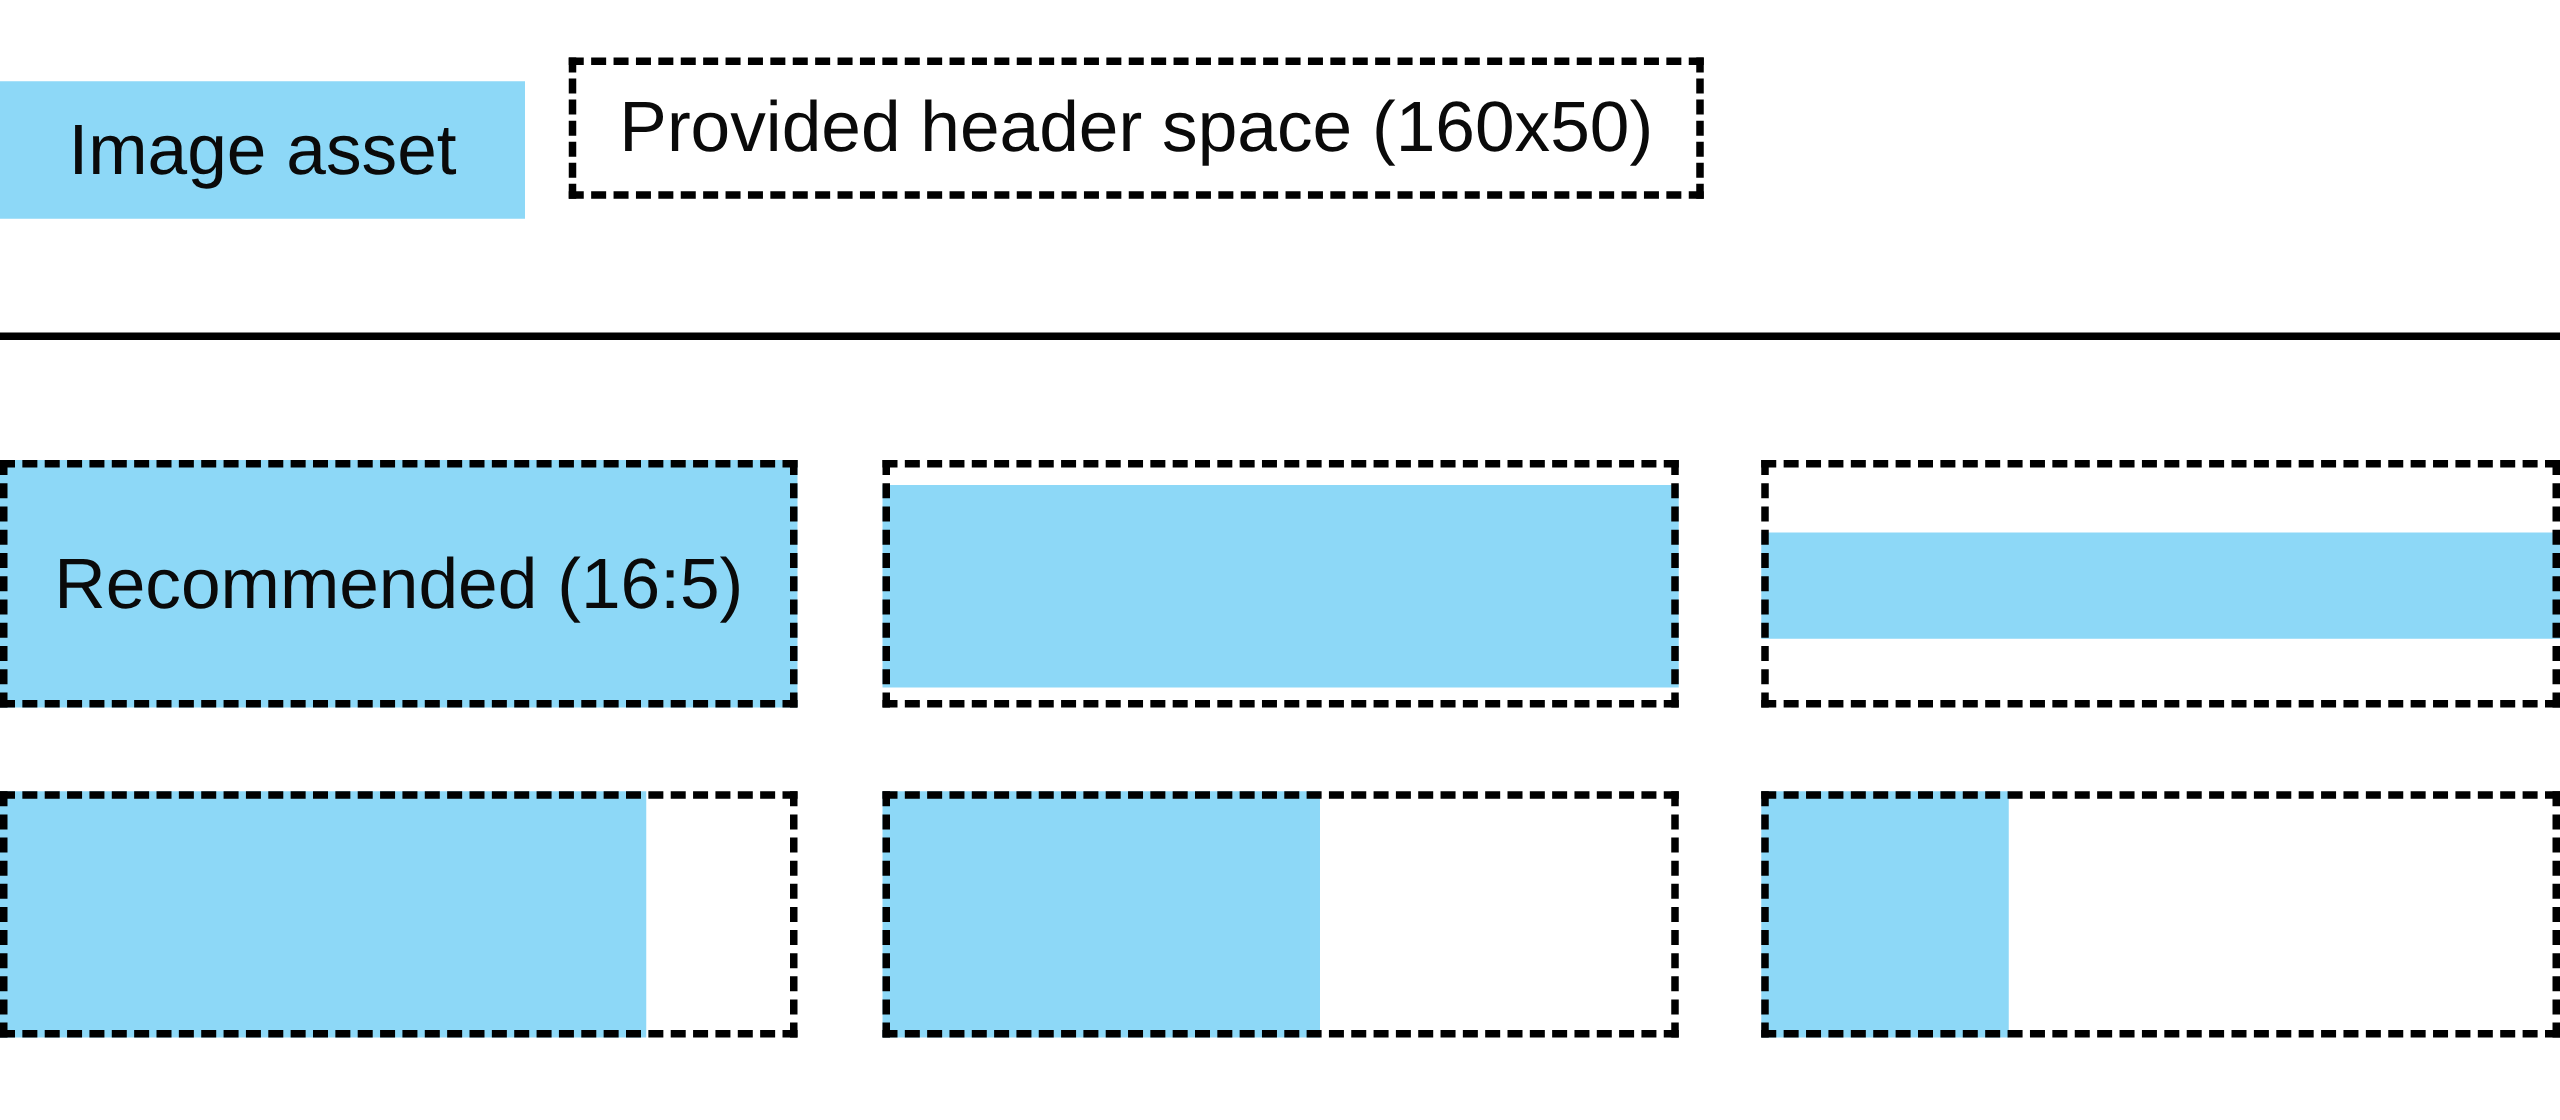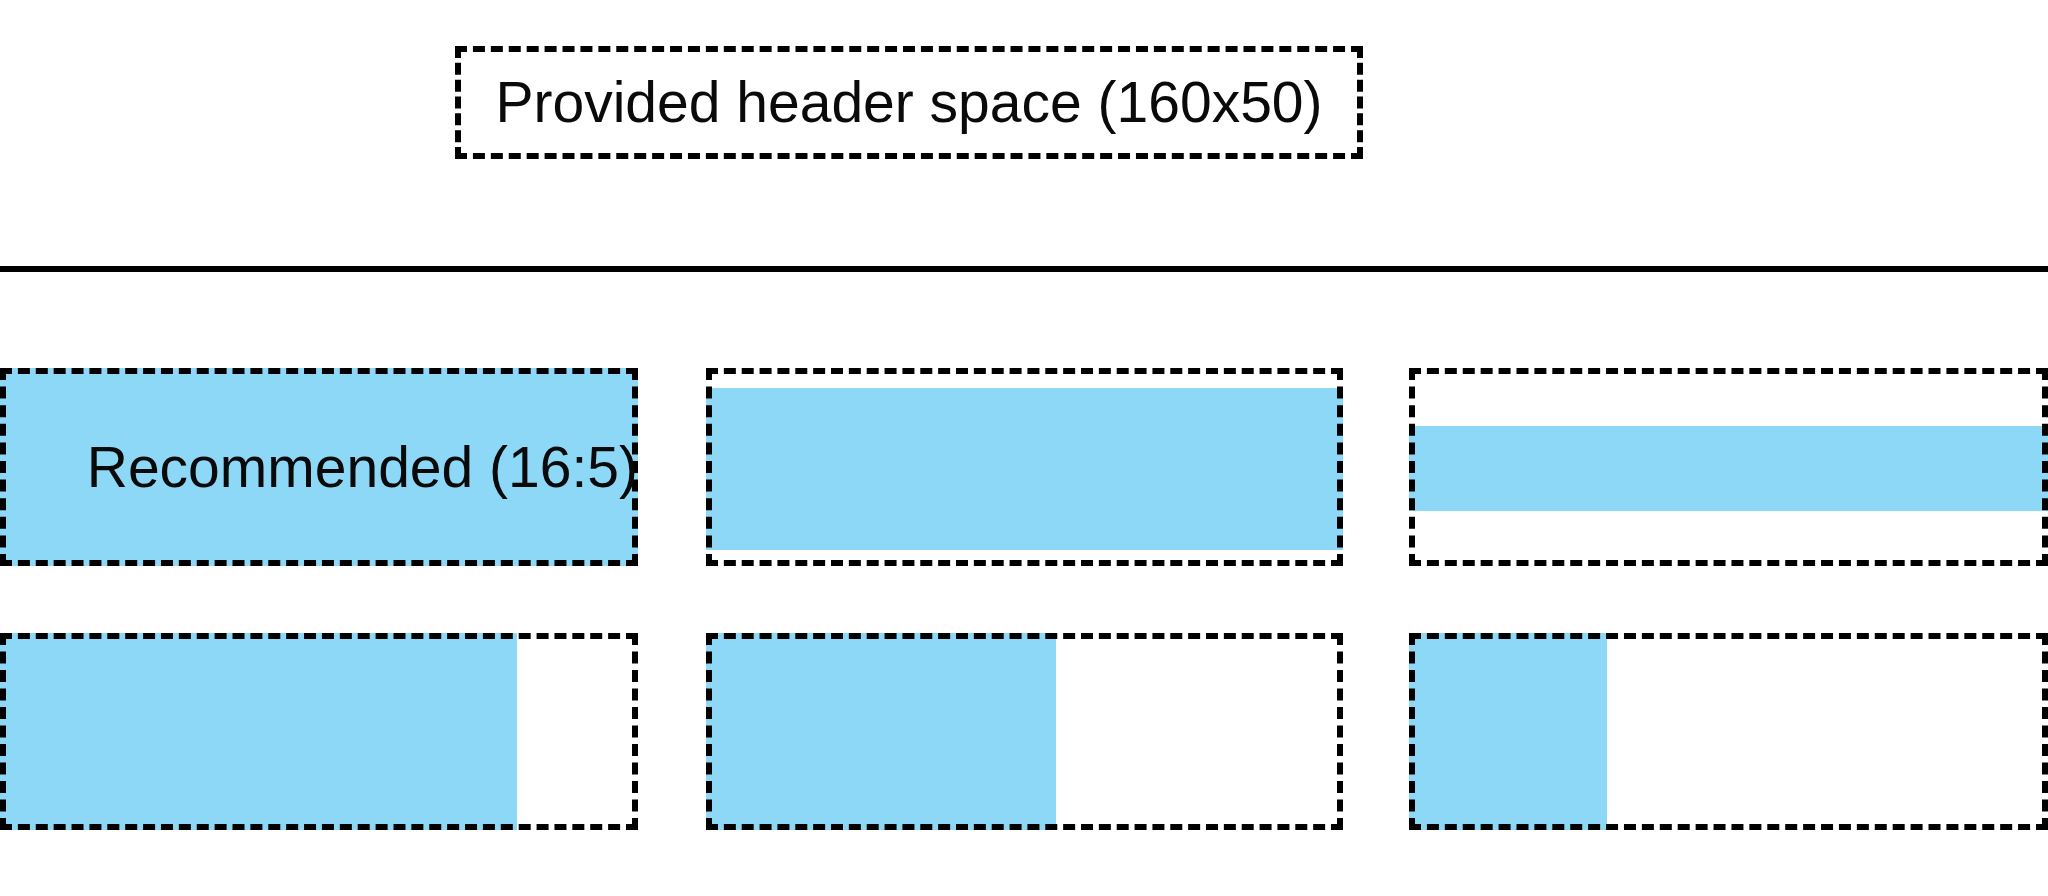--- a/index.html
+++ b/index.html
@@ -73,35 +73,38 @@
     box-sizing: border-box;
     border: 6px dashed var(--outline, #000000);
     z-index: 2;
     pointer-events: none;
   }
   .example-box .box-label {
     position: absolute;
     inset: 0;
     display: flex;
     align-items: center;
-    justify-content: flex-end;
+    justify-content: center;
     z-index: 3;
   }
   
   .r1 { top: 368px; height: 198px; }
   .r2 { top: 633px; height: 197px; }
   .c1 { left: 0px;    width: 638px; }
   .c2 { left: 706px;  width: 637px; }
   .c3 { left: 1409px; width: 639px; }
 </style>
 </head>
 <body>
 
 <div id="stage" style="--asset-blue: #8DD8F7; --outline: #000000; --bg: #FFFFFF;">
 
+  <div class="legend-swatch">
+    <span class="label-text">Image asset</span>
+  </div>
 
   <div class="legend-box">
     <span class="label-text">Provided header space (160x50)</span>
   </div>
 
   <div class="divider"></div>
 
   <div class="example-box r1 c1">
     <div class="asset-fill" style="left: 0%; top: 0%; width: 100%; height: 100%;"></div>
     <div class="space-outline"></div>

